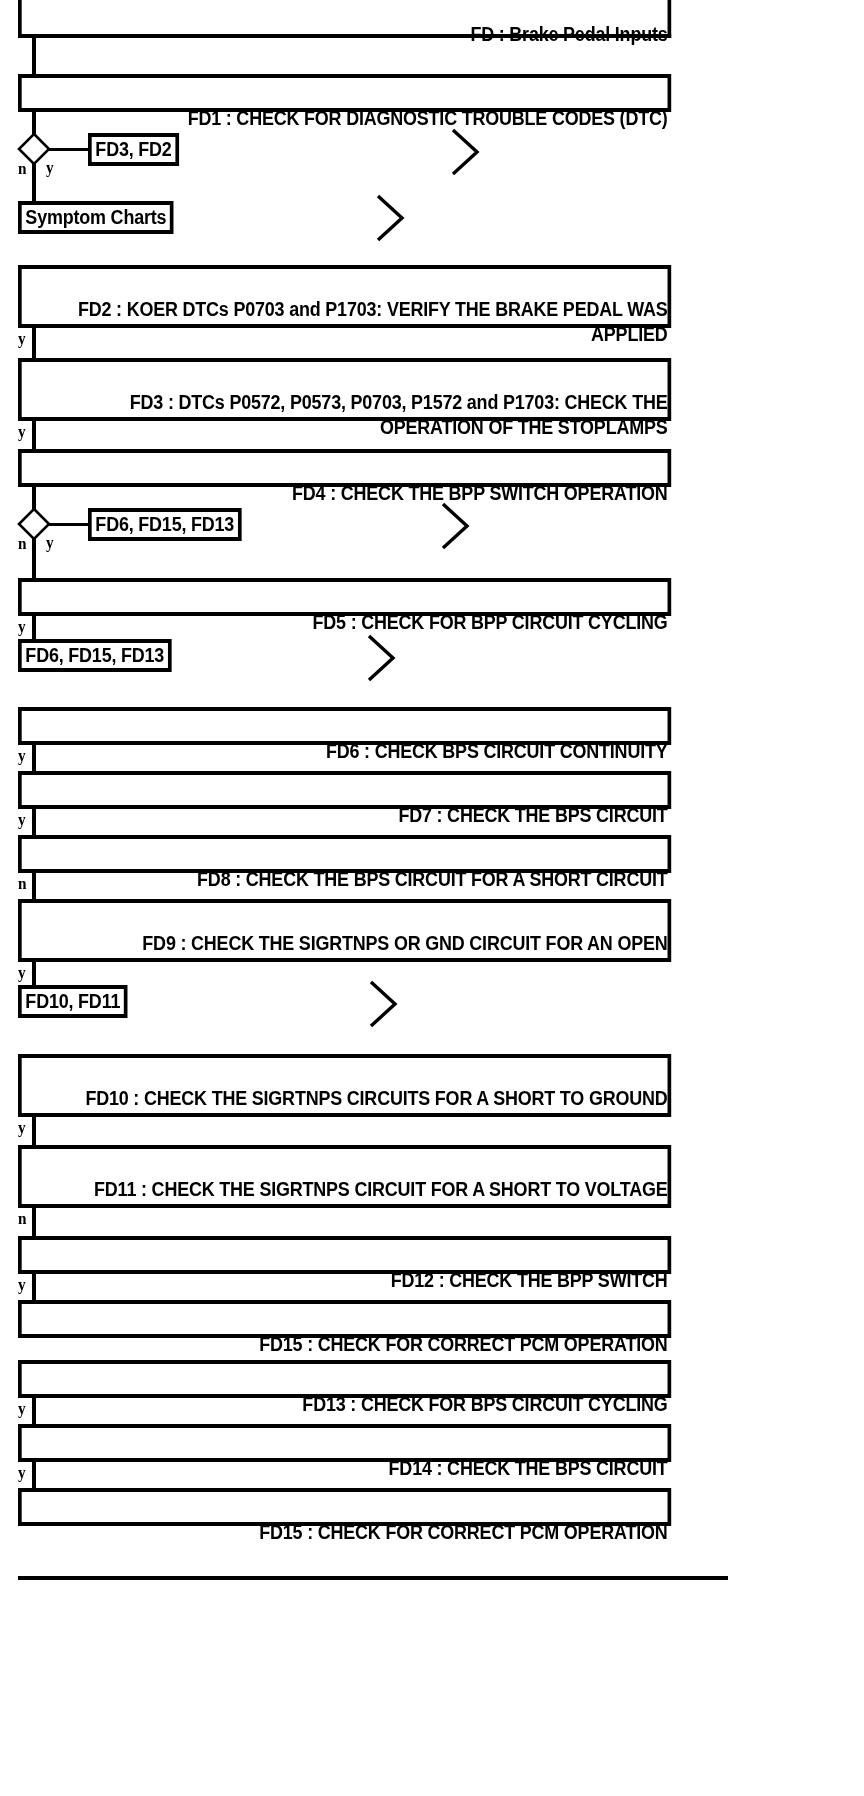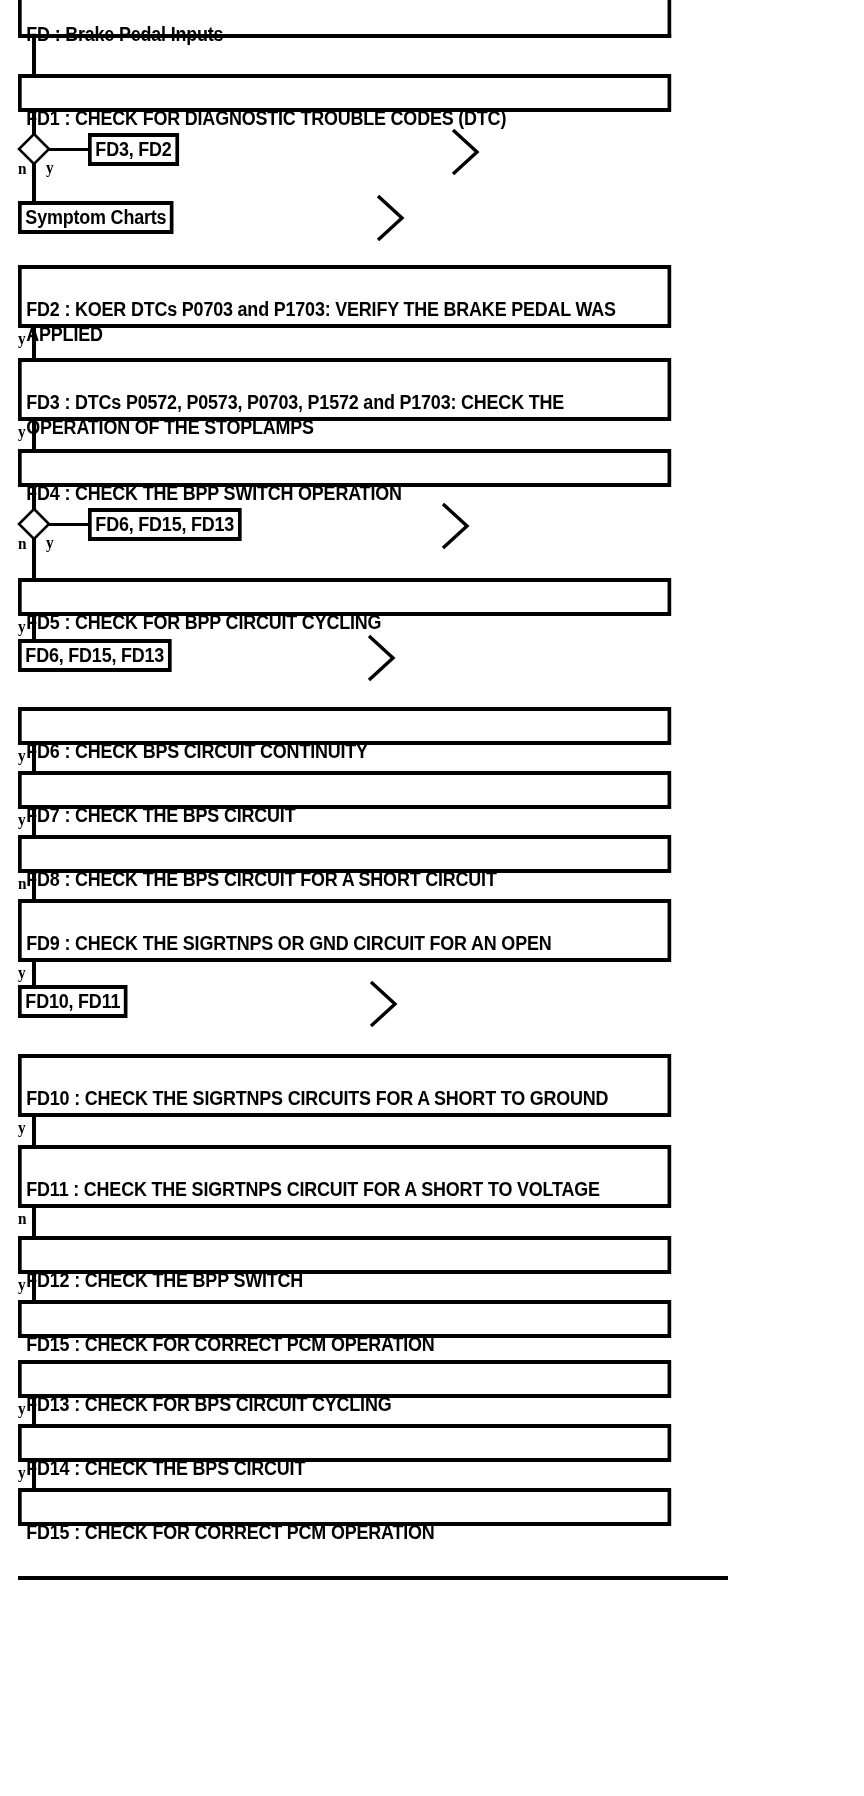--- a/index.html
+++ b/index.html
@@ -1,21 +1,21 @@
 <!DOCTYPE html>
 <html><head>
 <meta charset="utf-8">
 <style>
   html,body{margin:0;padding:0;background:#ffffff;}
   body{
     width:864px;height:1796px;position:relative;
     font-family:"Liberation Sans","DejaVu Sans",sans-serif;
     color:#000000;overflow:hidden;
   }
-  .canvas{position:absolute;left:0;top:0;width:864px;height:1796px;}
+  .canvas{position:absolute;left:0;top:0;width:864px;height:1796px;text-align:right;}
 
   
   .node{position:absolute;box-sizing:border-box;}
 
   
   .step{
     border:4px solid #000;
     background:#fff;
     font-weight:bold;
     font-size:19.5px;

